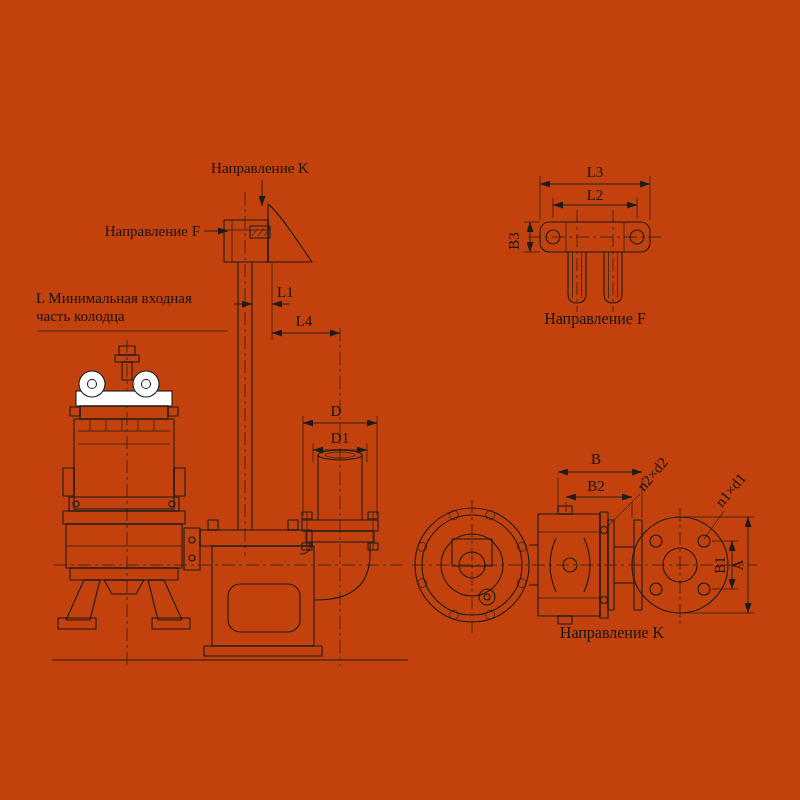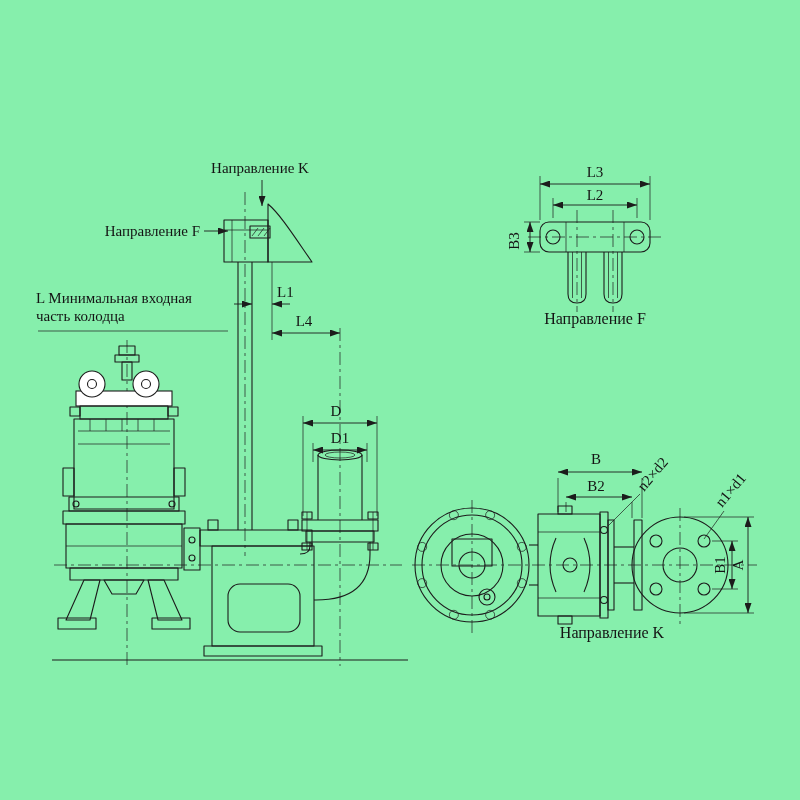--- a/index.html
+++ b/index.html
@@ -1,16 +1,16 @@
 <!DOCTYPE html>
 <html><head>
 <meta charset="utf-8">
 <style>
   html,body{margin:0;padding:0;background:#ffffff;}
-  .wrap{position:relative;width:800px;height:800px;background:#86efac;overflow:hidden;}
+  .wrap{position:relative;width:800px;height:800px;background:#c2410c;overflow:hidden;}
   svg{position:absolute;left:0;top:0;}
   .ln{fill:none;stroke:#1c1c1c;stroke-width:1.1;stroke-linejoin:round;}
   .thin{fill:none;stroke:#1c1c1c;stroke-width:0.7;}
   .cl{fill:none;stroke:#1c1c1c;stroke-width:0.7;stroke-dasharray:13 4 3 4;}
   .dim{fill:none;stroke:#1c1c1c;stroke-width:0.9;}
   .wfill{fill:#ffffff;stroke:#1c1c1c;stroke-width:1.1;}
   text{font-family:"Liberation Serif",serif;fill:#141414;}
   .t15{font-size:15px;}
   .t16{font-size:16px;}
 </style>

